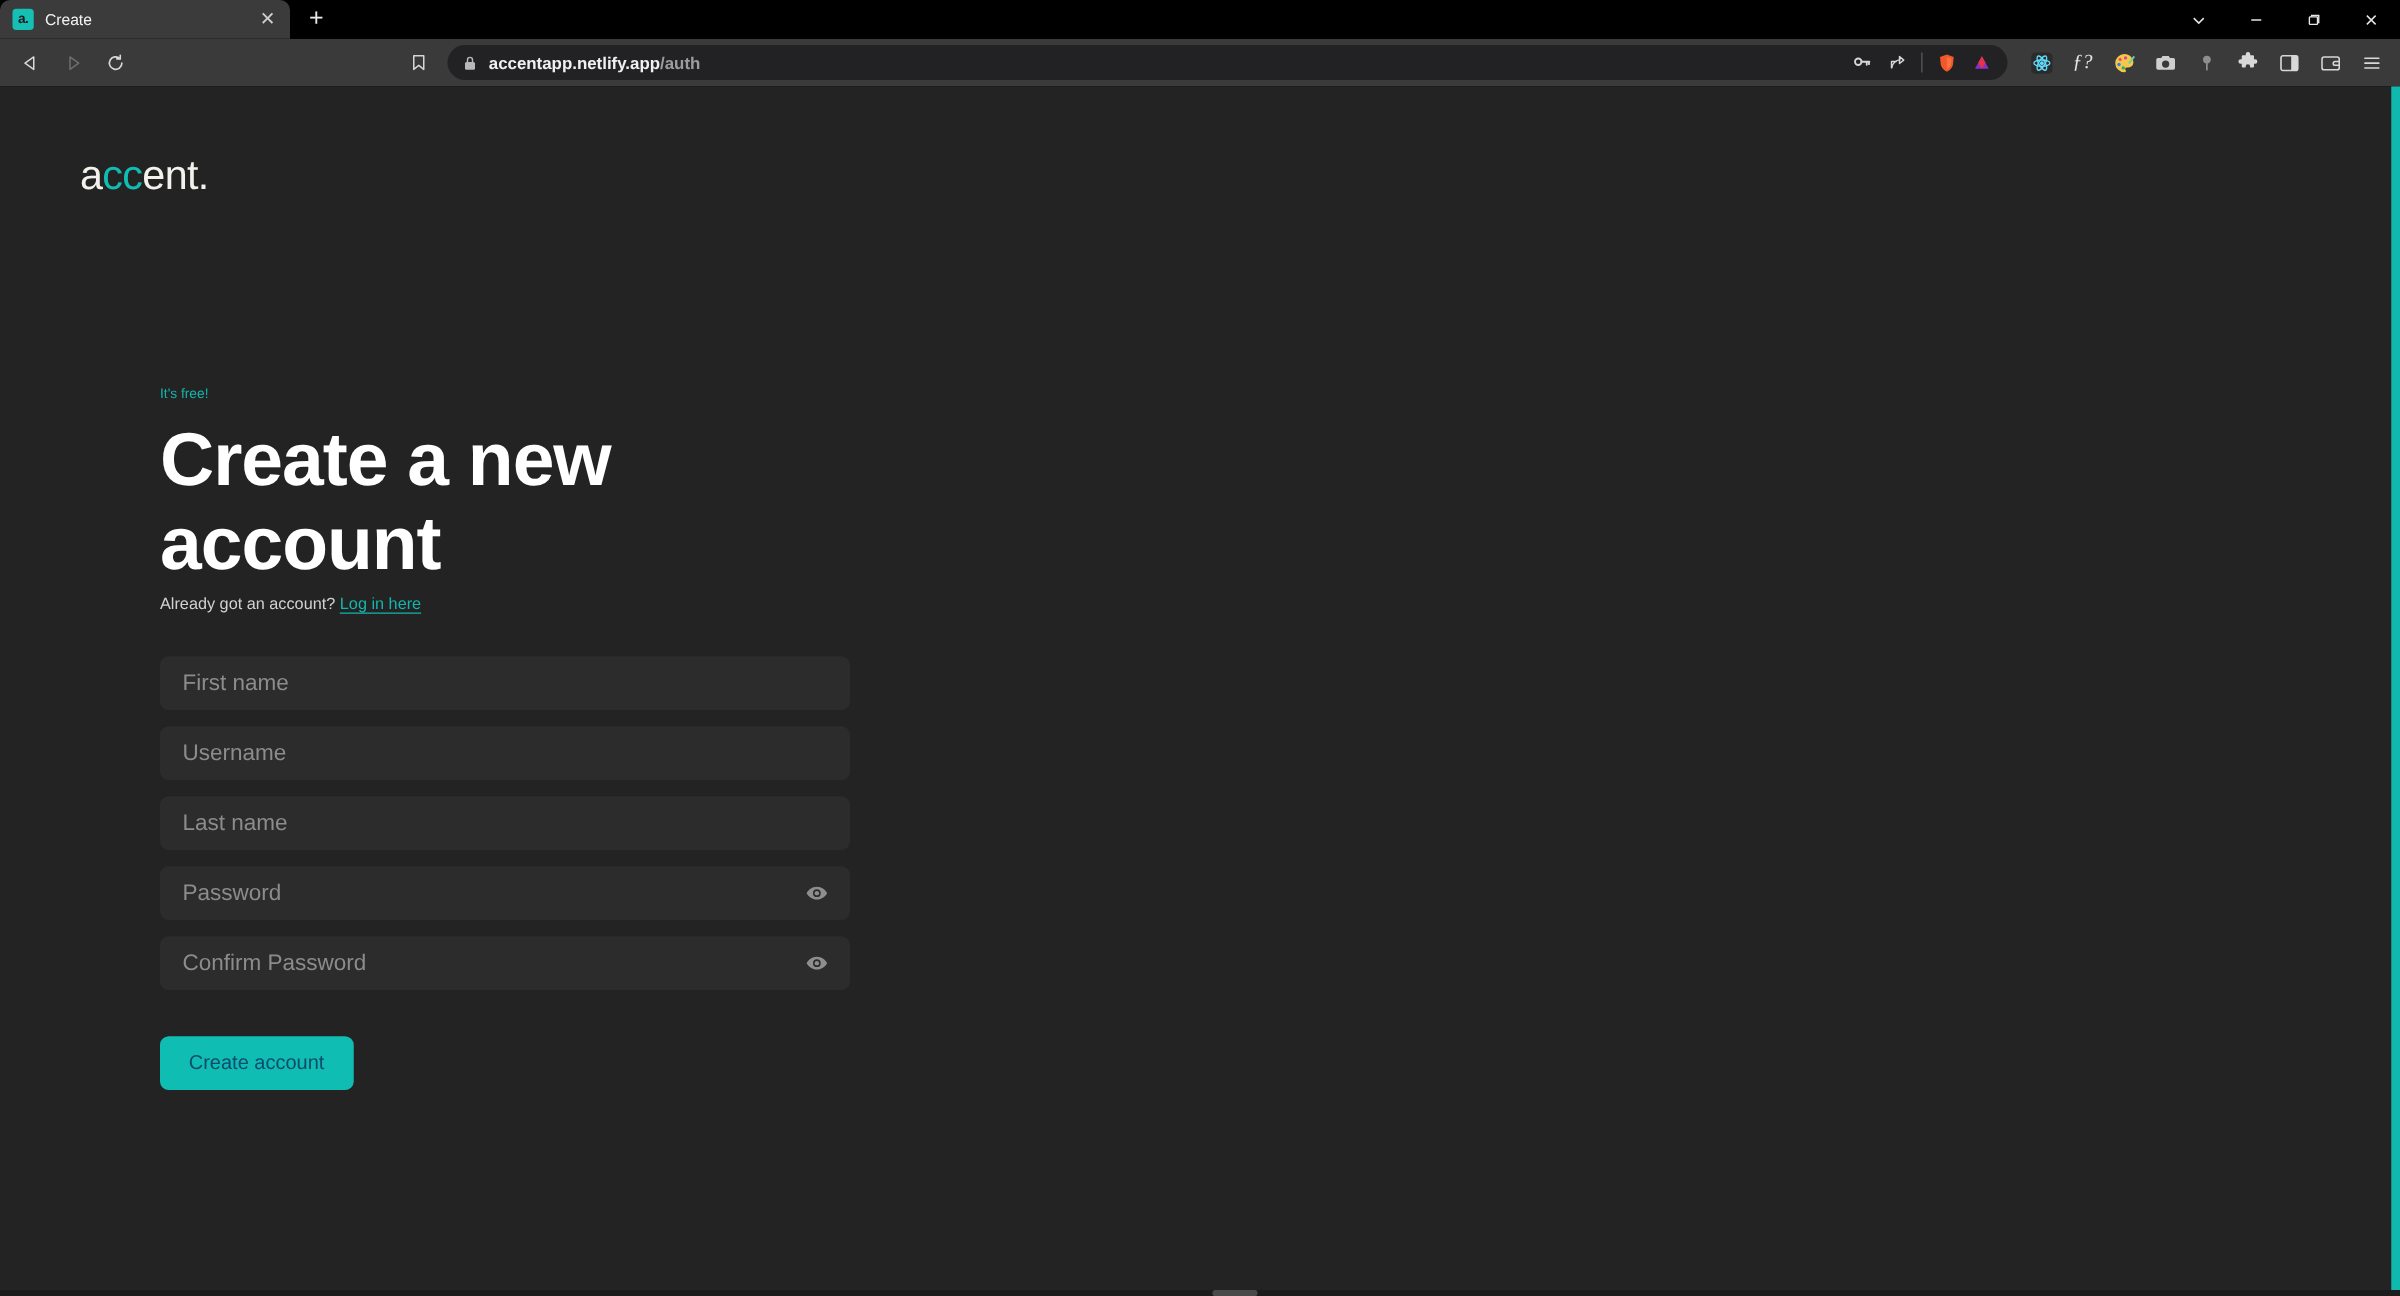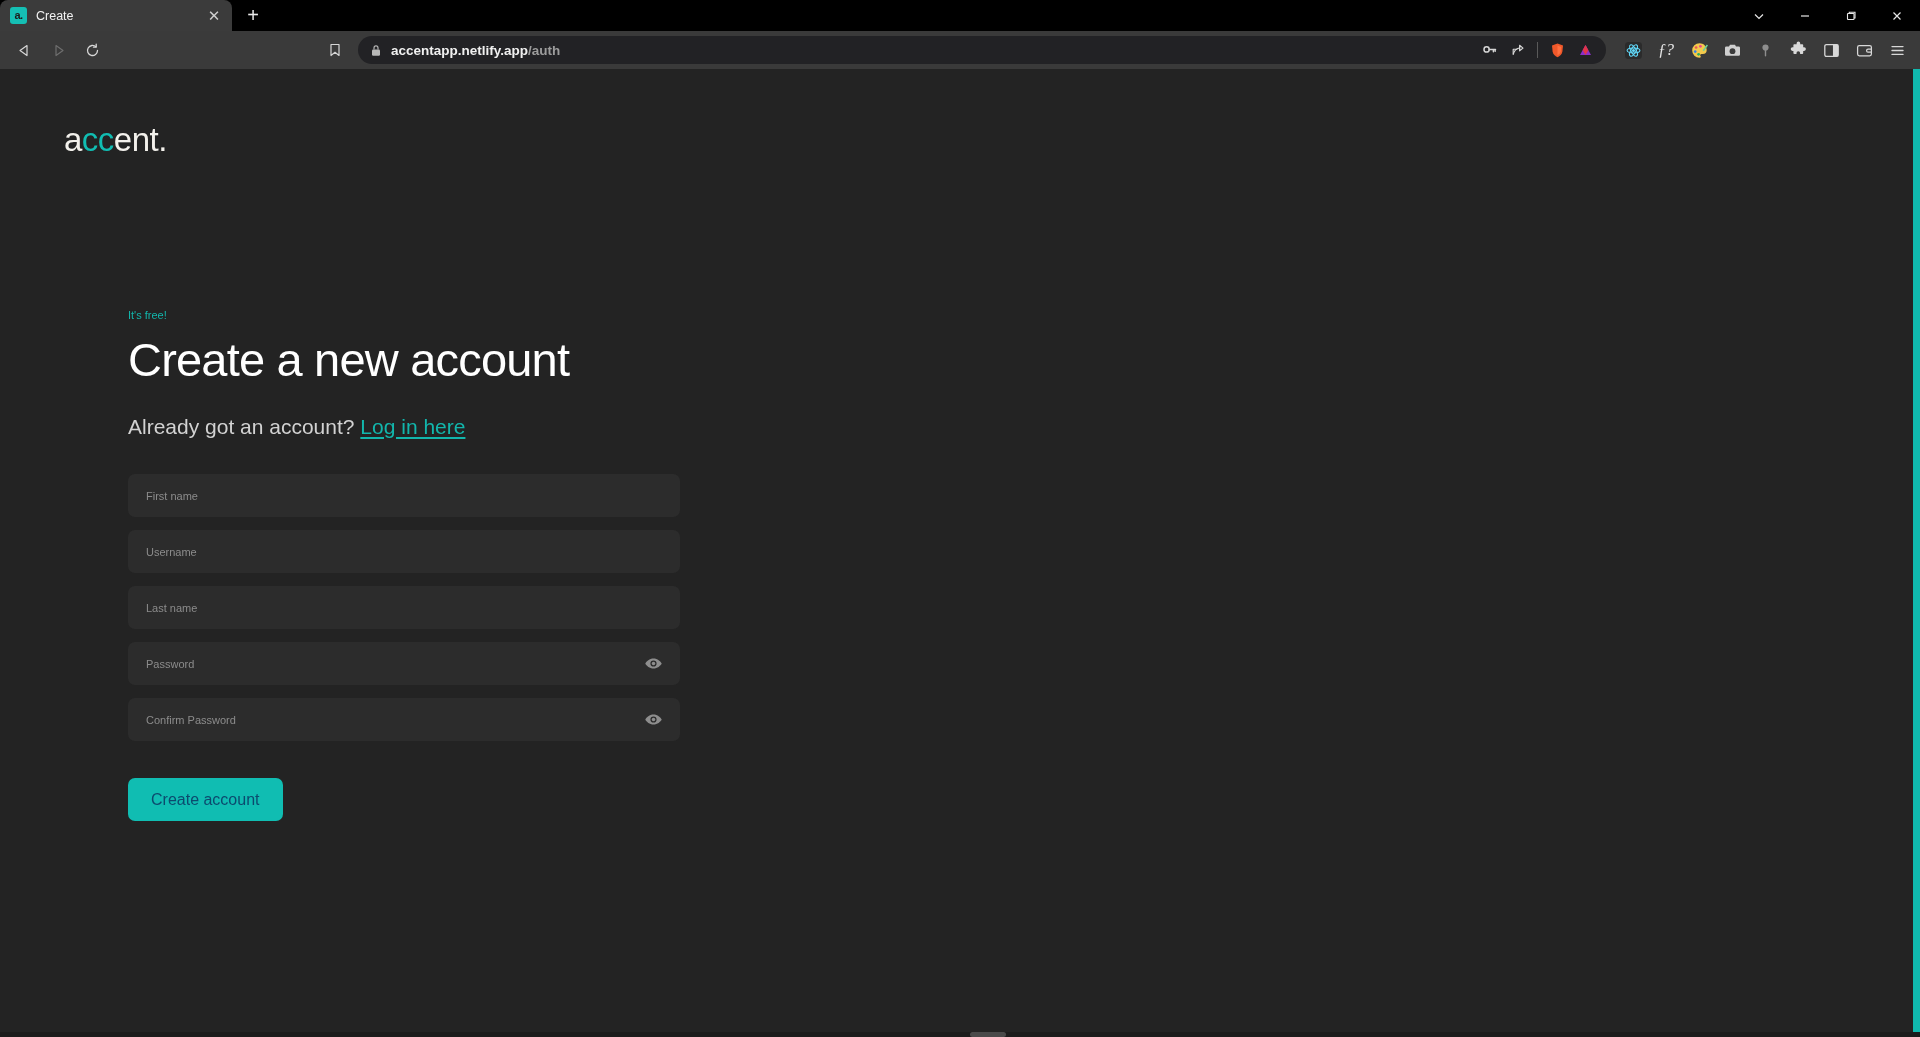--- a/index.html
+++ b/index.html
@@ -202,29 +202,29 @@
     top: 240px;
     width: 552px;
   }
   .eyebrow {
     font-size: 11px;
     color: #12b6ac;
     margin-bottom: 12px;
     line-height: 1.2;
   }
   .headline {
-    font-size: 47px;
-    font-weight: 400;
+    font-size: 60px;
+    font-weight: 700;
     color: #ffffff;
     letter-spacing: -0.8px;
     line-height: 1.12;
-    margin-bottom: 26px;
+    margin-bottom: 6px;
   }
   .subline {
-    font-size: 21px;
+    font-size: 13px;
     color: #d2d2d2;
     margin-bottom: 34px;
     line-height: 1.3;
   }
   .subline a {
     color: #12b6ac;
     text-decoration: underline;
     text-underline-offset: 3px;
   }
 
@@ -232,21 +232,21 @@
     position: relative;
     margin-bottom: 13px;
   }
   .field input {
     width: 552px;
     height: 43px;
     background: #2c2c2c;
     border: none;
     border-radius: 7px;
     padding: 0 18px;
-    font-size: 11px;
+    font-size: 18px;
     color: #e8e8e8;
     font-family: "Liberation Sans", sans-serif;
     outline: none;
   }
   .field input::placeholder { color: #8c8c8c; }
   .eye {
     position: absolute;
     right: 16px;
     top: 50%;
     transform: translateY(-50%);

